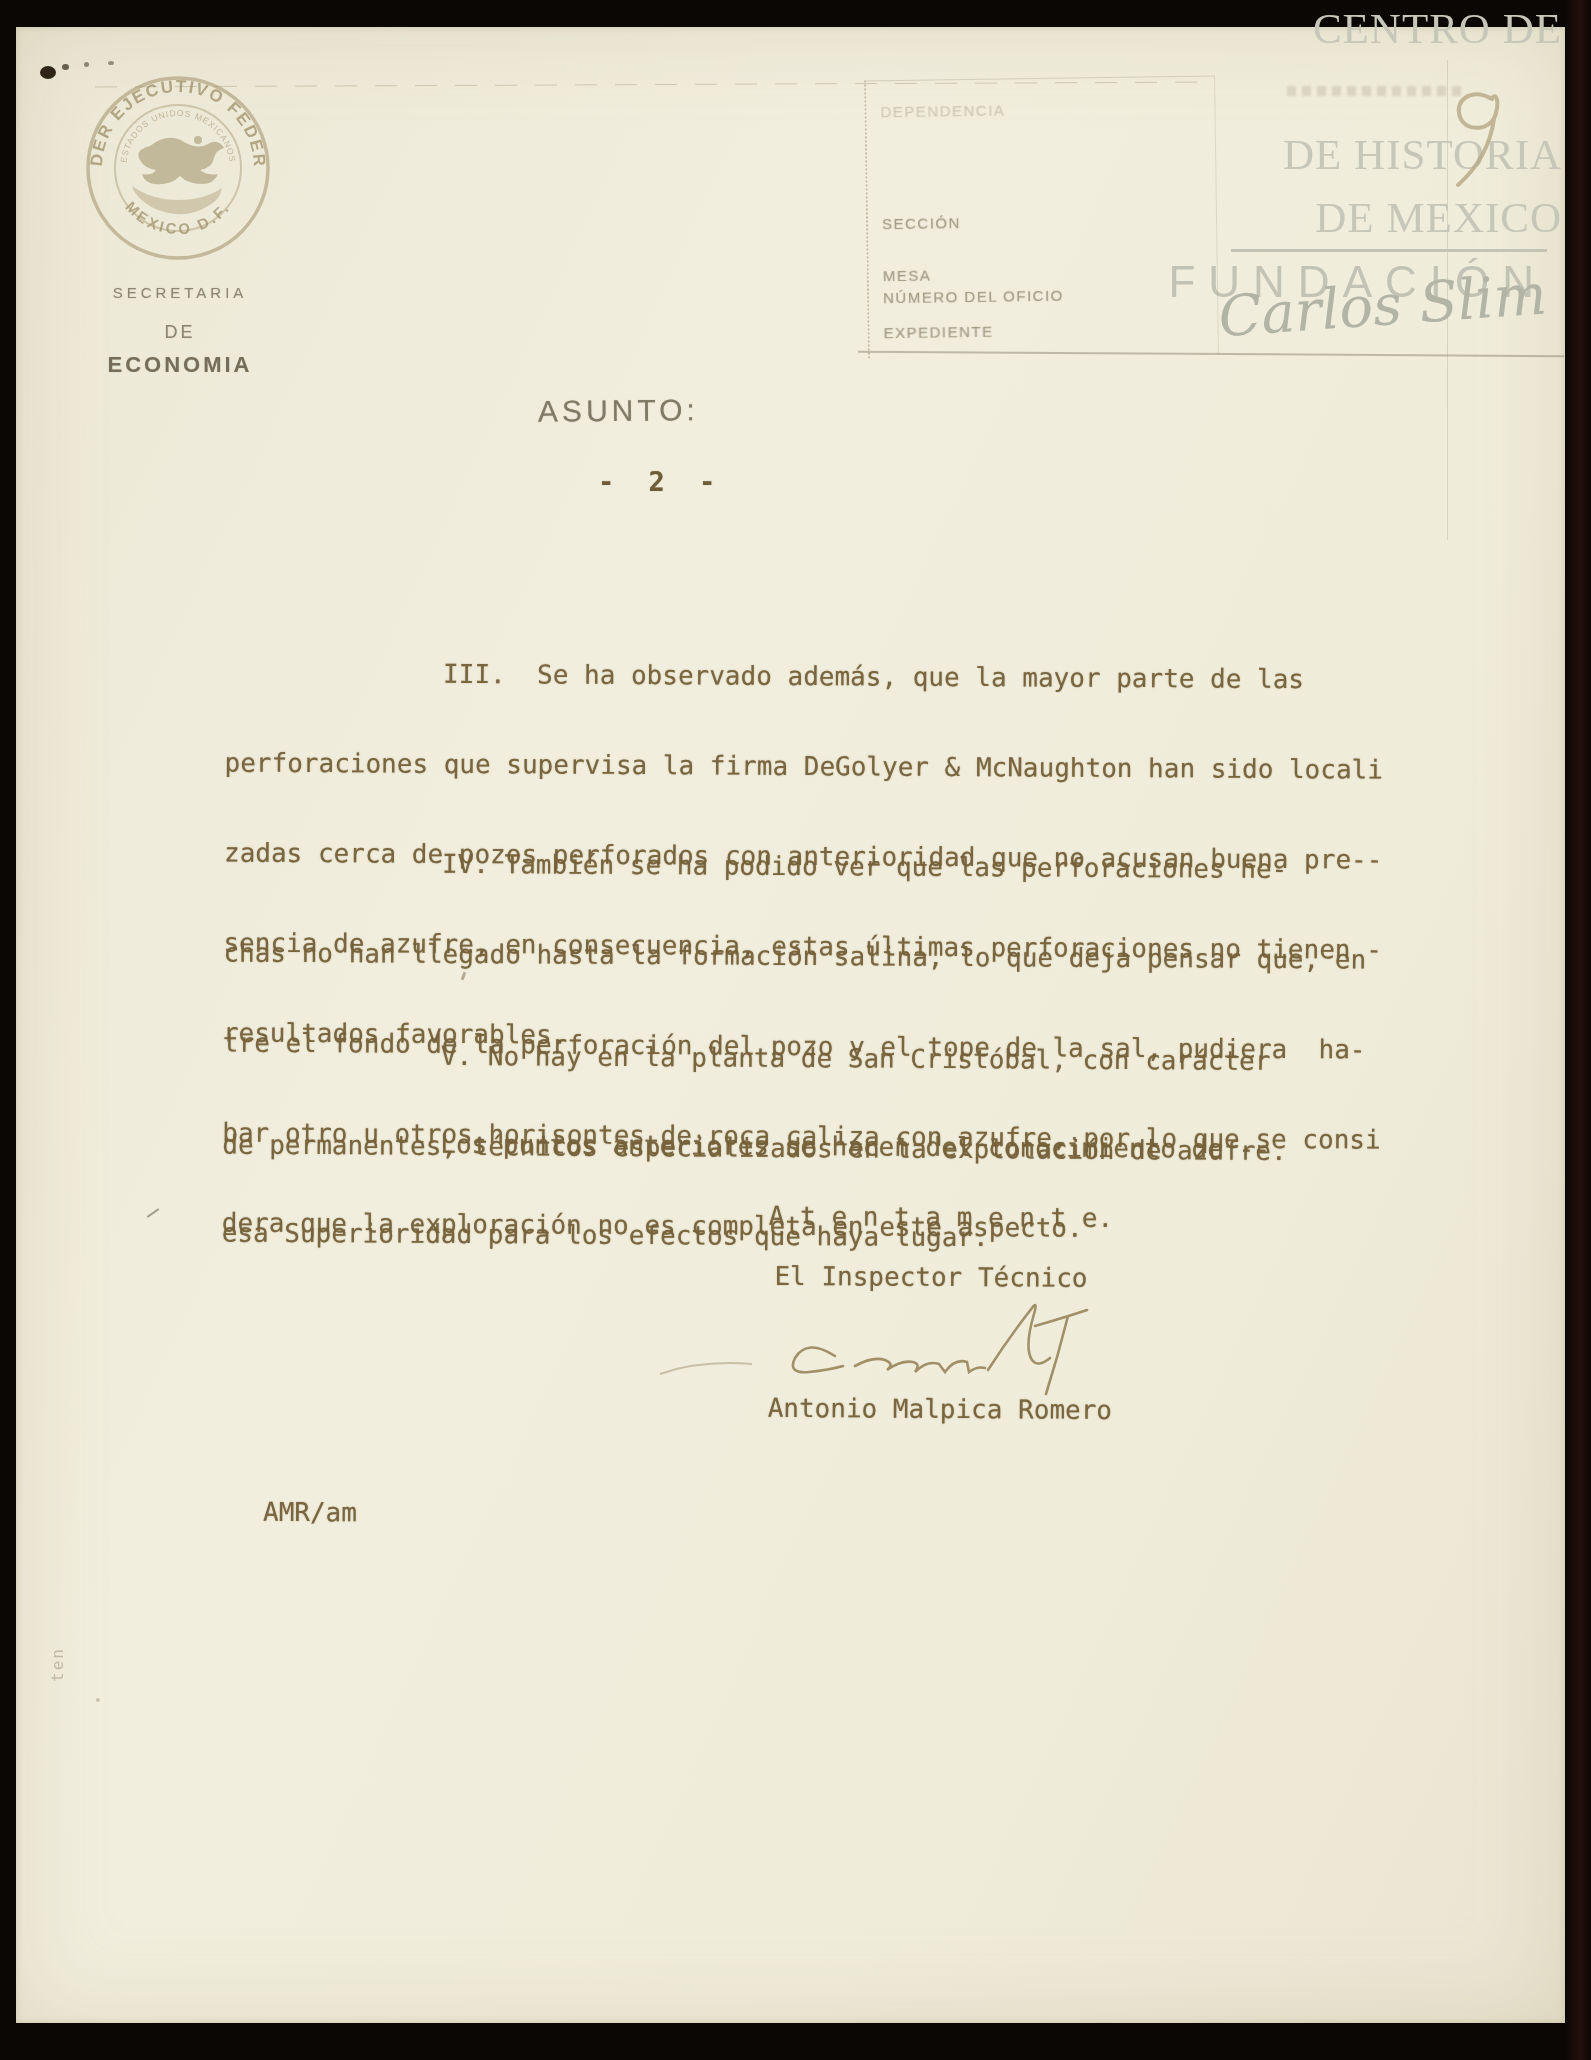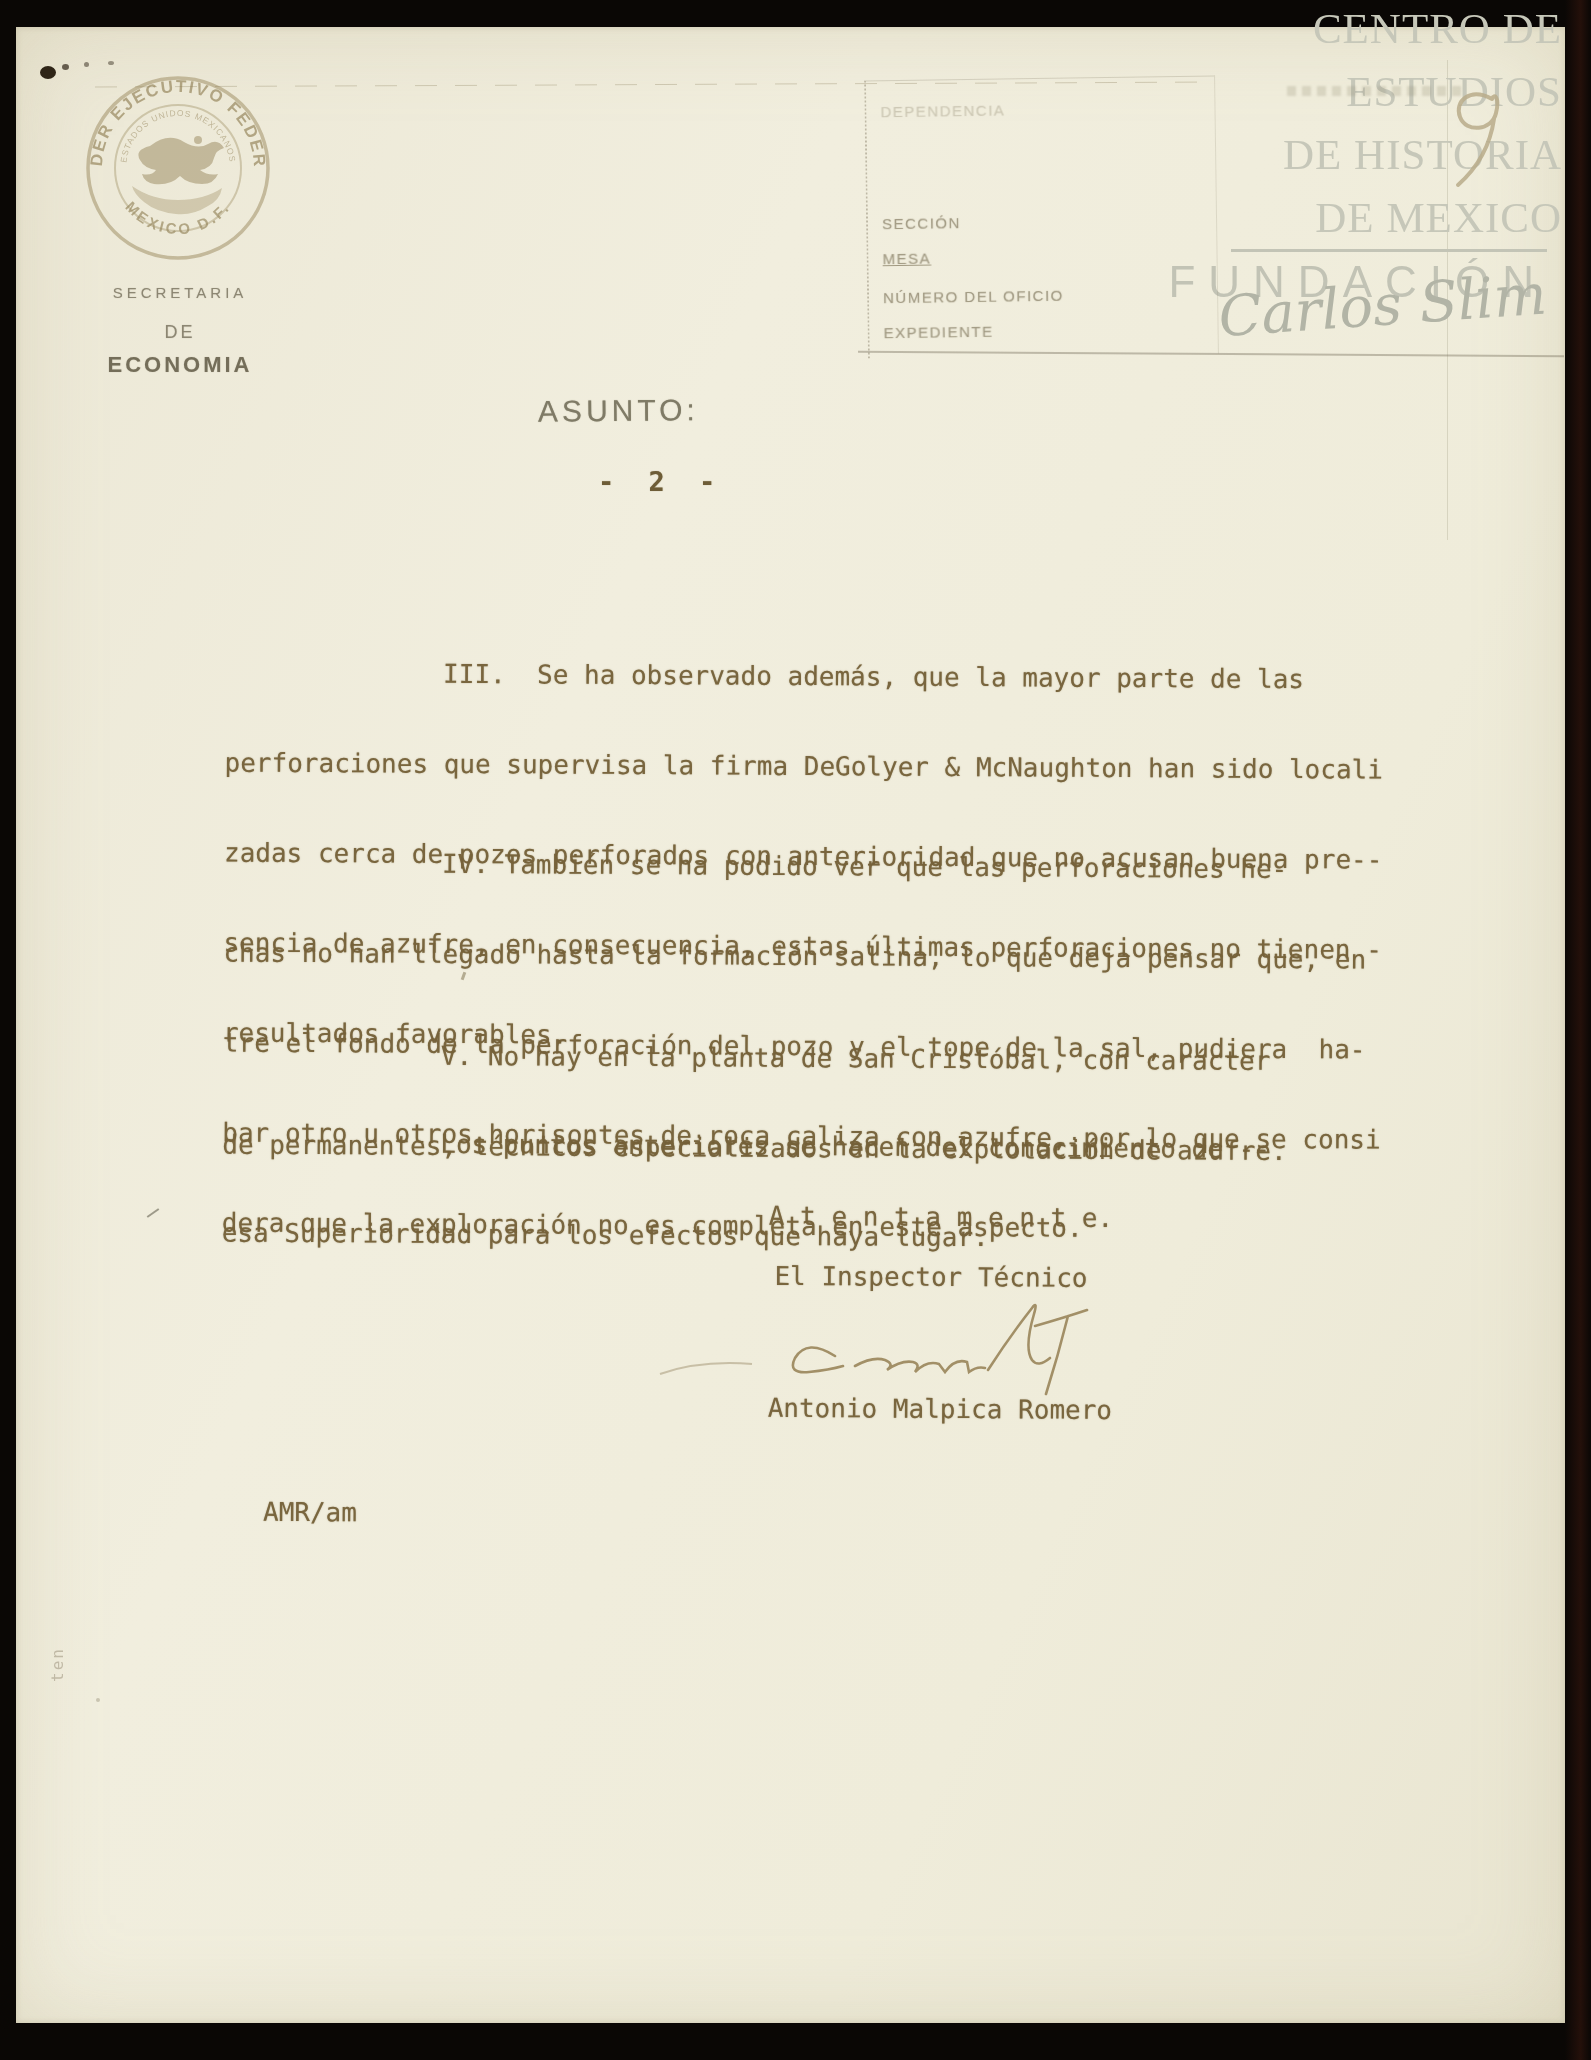--- a/index.html
+++ b/index.html
@@ -36,21 +36,21 @@
   
   #stamp-box{position:absolute;left:866px;top:78px;width:348px;height:277px;
      border-left:2px dotted rgba(140,132,110,.5);
      border-top:1px solid rgba(140,132,110,.28);
      border-right:1px solid rgba(140,132,110,.2);
      transform:rotate(-.8deg);}
   .sb-row{position:absolute;left:14px;font-size:15px;letter-spacing:1.5px;
      color:rgba(150,142,118,.75);text-shadow:0 0 1px rgba(150,142,118,.5);filter:blur(.3px);}
   .sb-0{top:22px;opacity:.45;}
   .sb-1{top:134px;}
-  .sb-2{top:169px;text-decoration:underline;}
+  .sb-2{top:186px;}
   .sb-3{top:208px;}
   .sb-4{top:243px;}
   #stamp-box-bottom{position:absolute;left:858px;top:353px;width:706px;height:2px;
      background:rgba(120,112,92,.42);transform:rotate(.35deg);}
   
   .crease-h{position:absolute;left:95px;top:84px;width:1120px;height:1px;
      background:repeating-linear-gradient(90deg,rgba(165,155,125,.45) 0 22px,transparent 22px 40px);
      transform:rotate(-.25deg);}
   .crease-v{position:absolute;left:1447px;top:60px;width:1px;height:480px;
      background:rgba(160,155,130,.3);}
@@ -110,21 +110,20 @@
   <div class="crease-v"></div>
   <div class="blob b1"></div>
   <div class="blob b2"></div>
   <div class="blob b3"></div>
   <div class="blob b4"></div>
   <div class="mark-slash"></div>
   <div class="speck1"></div>
   <div class="speck2"></div>
 
   <div class="wm-line" style="top:4px">CENTRO DE</div>
-  <div class="wm-line" style="top:67px">ESTUDIOS</div>
   <div class="wm-line" style="top:130px">DE HISTORIA</div>
   <div class="wm-line" style="top:193px">DE MEXICO</div>
   <div class="wm-rule"></div>
   <div class="wm-foundation">FUNDACIÓN</div>
   <div class="wm-signature">Carlos Slim</div>
   <div class="faint-row"></div>
 
   <svg width="90" height="110" style="position:absolute;left:1440px;top:85px">
     <path d="M52,14 C30,2 14,16 20,32 C26,48 52,46 56,28 C60,12 54,8 52,14 M54,34 C50,62 36,84 18,100" fill="none" stroke="rgba(185,172,138,.85)" stroke-width="4" stroke-linecap="round"></path>
   </svg>

